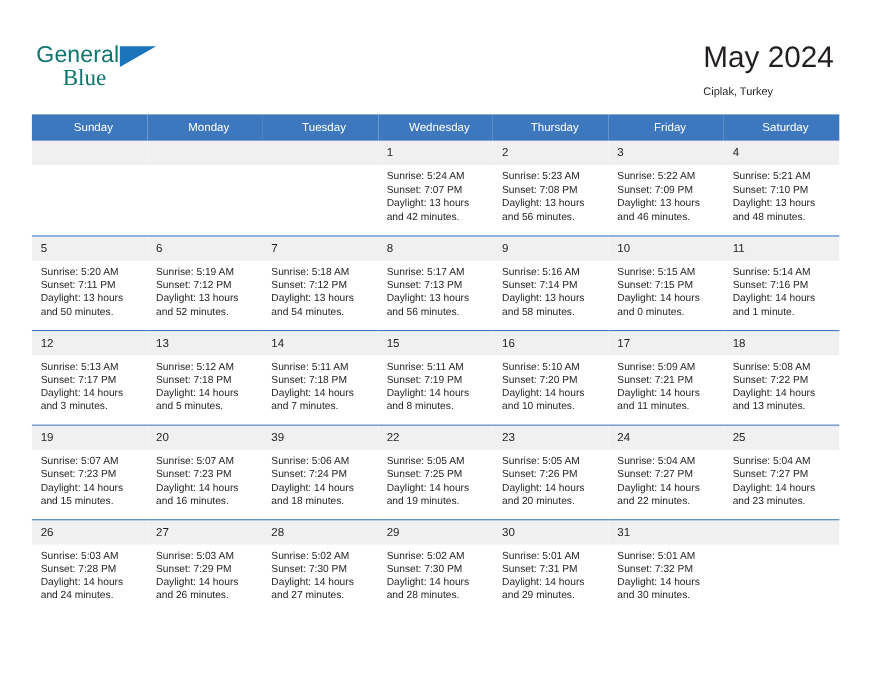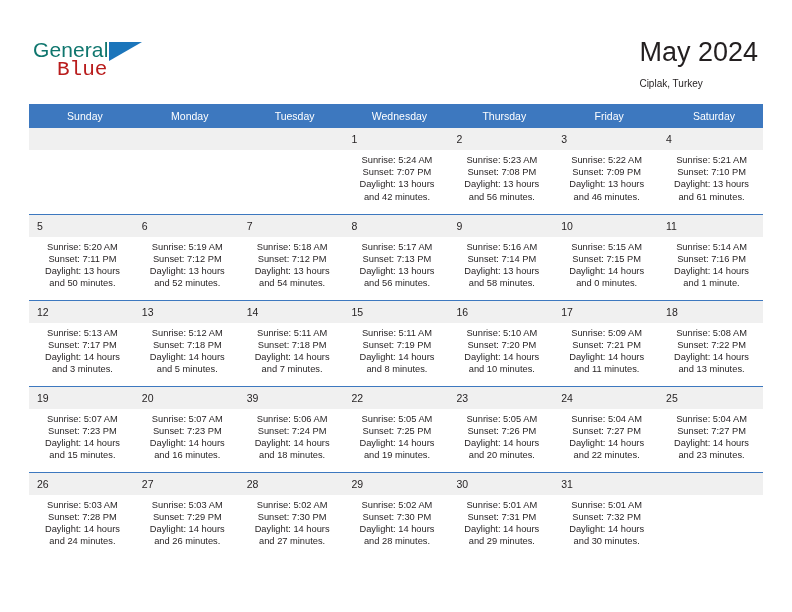--- a/index.html
+++ b/index.html
@@ -45,22 +45,22 @@
     font-size: 21px;
     letter-spacing: 0.1px;
     color: #0f766e;
     font-family: "Liberation Sans", sans-serif;
   }
   .logo-blue {
     position: absolute;
     left: 24px;
     top: 20px;
     font-size: 21px;
-    color: #b91c1c;
-    font-family: Liberation Mono, monospace;
+    color: #0f766e;
+    font-family: Liberation Serif, serif;
   }
   .logo-tri {
     position: absolute;
     left: 76px;
     top: 4px;
     width: 0;
     height: 0;
     border-left: 33px solid #1b75bb;
     border-bottom: 19px solid transparent;
   }
@@ -127,21 +127,20 @@
   }
   .daynum.empty {
     color: transparent;
   }
 
   .cellinfo {
     padding: 4px 6px 0 8px;
     font-size: 9.3px;
     line-height: 12.2px;
     color: #231f20;
-    text-align: center;
   }
   .cellinfo div {
     white-space: nowrap;
   }
 </style>
 </head>
 <body>
 
 <div class="page">
 
@@ -209,21 +208,21 @@
               <div>Daylight: 13 hours</div>
               <div>and 46 minutes.</div>
             </div>
           </td>
           <td>
             <div class="daynum">4</div>
             <div class="cellinfo">
               <div>Sunrise: 5:21 AM</div>
               <div>Sunset: 7:10 PM</div>
               <div>Daylight: 13 hours</div>
-              <div>and 61 minutes.</div>
+              <div>and 48 minutes.</div>
             </div>
           </td>
         </tr>
         <tr class="week">
           <td>
             <div class="daynum">5</div>
             <div class="cellinfo">
               <div>Sunrise: 5:20 AM</div>
               <div>Sunset: 7:11 PM</div>
               <div>Daylight: 13 hours</div>

